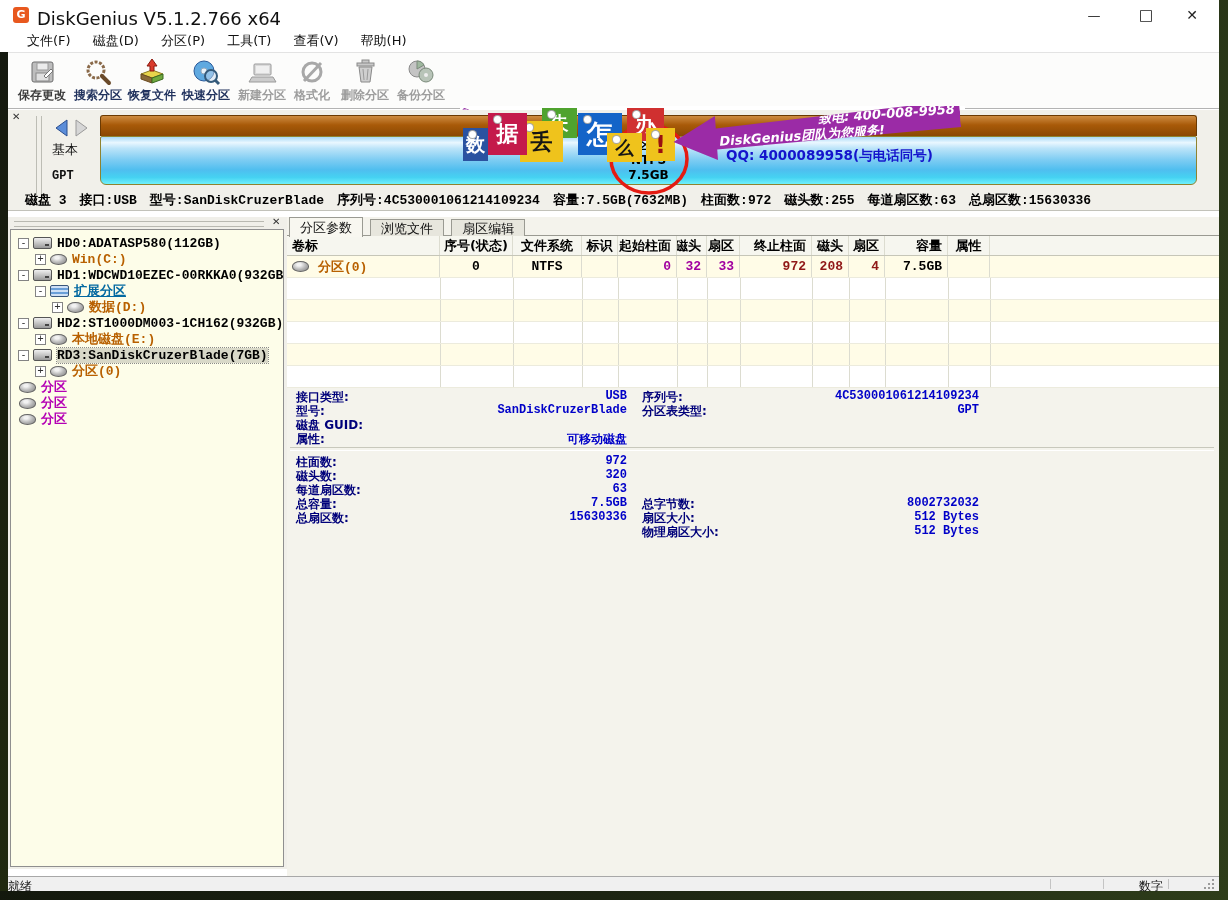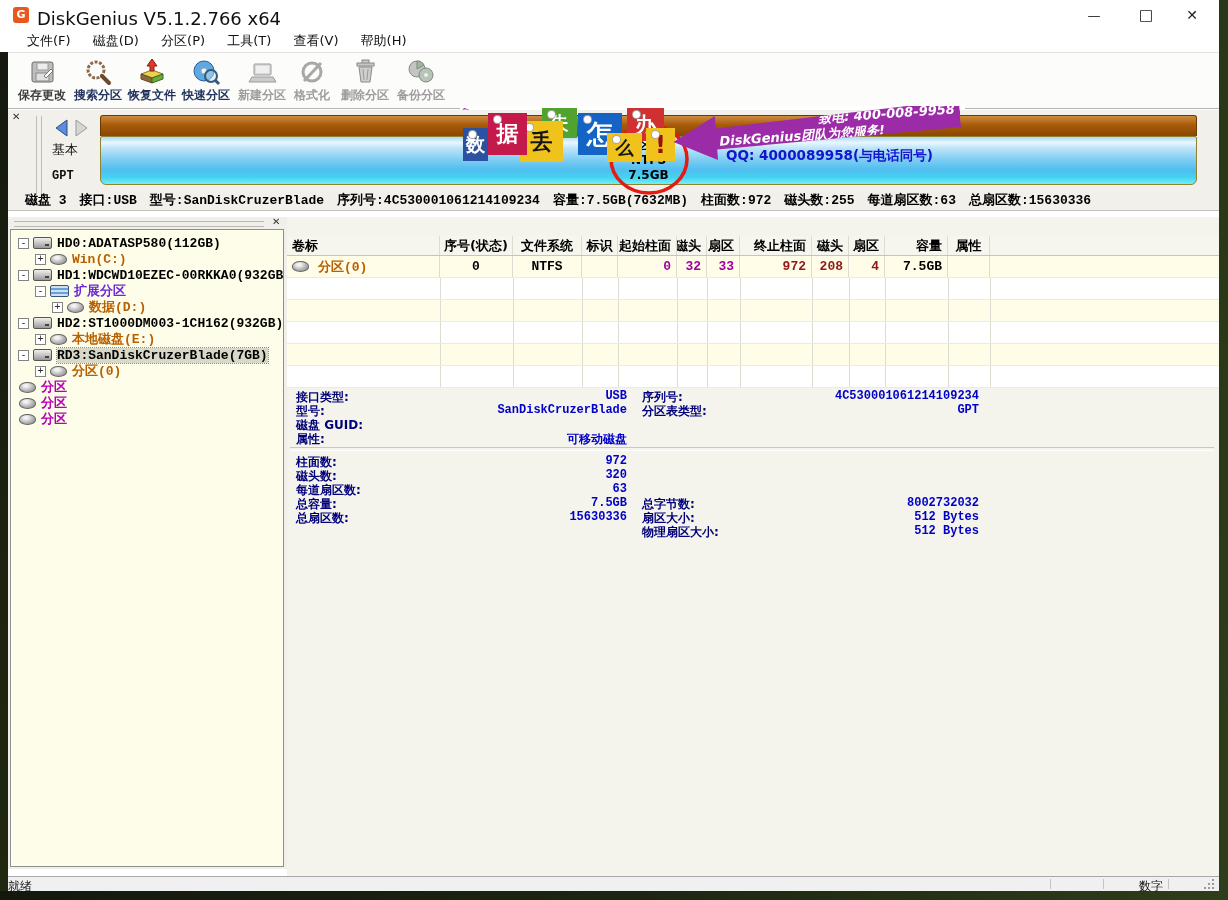--- a/index.html
+++ b/index.html
@@ -83,21 +83,21 @@
     font-size:10px;line-height:8px;text-align:center;color:#333;margin-right:4px;flex:none;
     font-family:"DejaVu Sans Mono",monospace;font-weight:normal;}
   .i-disk{width:19px;height:12px;background:linear-gradient(#f0f0f0,#9a9a9a);border:1px solid #555;
     border-radius:2px;position:relative;margin-right:5px;flex:none;box-sizing:border-box;}
   .i-disk::after{content:"";position:absolute;right:2px;bottom:2px;width:4px;height:2px;background:#444;}
   .i-part{width:17px;height:11px;background:radial-gradient(ellipse at 40% 30%,#f2f2f2 15%,#b5b5b5 55%,#808080);
     border:1px solid #666;border-radius:50% / 46%;margin-right:5px;flex:none;box-sizing:border-box;}
   .i-ext{width:19px;height:12px;border:1px solid #3a567a;margin-right:5px;flex:none;box-sizing:border-box;
     background:repeating-linear-gradient(180deg,#cfe0f5 0 2px,#6a9fd8 2px 4px);border-radius:2px;}
   .lv0{padding-left:7px;} .lv1{padding-left:24px;} .lv2{padding-left:41px;} .lvf{padding-left:8px;}
-  .c-black{color:#000;} .c-orange{color:#B86000;} .c-green{color:#6d28d9;} .c-purple{color:#B400B4;}
+  .c-black{color:#000;} .c-orange{color:#B86000;} .c-green{color:#0369a1;text-decoration:underline;} .c-purple{color:#B400B4;}
   .sel{background:#D8D8C8;outline:1px dotted #8a8a8a;}
   
   #right-panel{position:absolute;left:287px;top:217px;width:932px;height:659px;background:#F4F3EC;}
   #tabbar{position:absolute;left:0;top:0;width:932px;height:19px;border-bottom:1px solid #9a9a92;box-sizing:border-box;}
   .tab{position:relative;display:inline-block;height:17px;line-height:17px;padding:0 10px;font-size:13px;
     background:#E7E6DD;border:1px solid #9a9a92;border-bottom:none;margin-left:2px;vertical-align:bottom;color:#111;}
   .tab.active{background:#F8F7F0;height:19px;line-height:19px;z-index:2;}
   #ptable{position:absolute;left:0;top:19px;width:932px;background:#fff;font-size:13px;}
   .trow{display:flex;box-sizing:border-box;border-bottom:1px solid #ECEBDD;}
   .thead{height:20px;background:#F6F6EF;border-bottom:1px solid #C6C6B8;}
@@ -348,20 +348,25 @@
         <span class="c-purple">分区</span>
       </div>
       <div class="tree-row lvf">
         <span class="i-part"></span>
         <span class="c-purple">分区</span>
       </div>
     </div>
   </div>
 
   <div id="right-panel">
+    <div id="tabbar">
+      <span class="tab active">分区参数</span>
+      <span class="tab">浏览文件</span>
+      <span class="tab">扇区编辑</span>
+    </div>
 
     <div id="ptable">
       <div class="trow thead">
         <div class="cell c0">卷标</div>
         <div class="cell c1">序号(状态)</div>
         <div class="cell c2">文件系统</div>
         <div class="cell c3">标识</div>
         <div class="cell c4">起始柱面</div>
         <div class="cell c5">磁头</div>
         <div class="cell c6">扇区</div>

